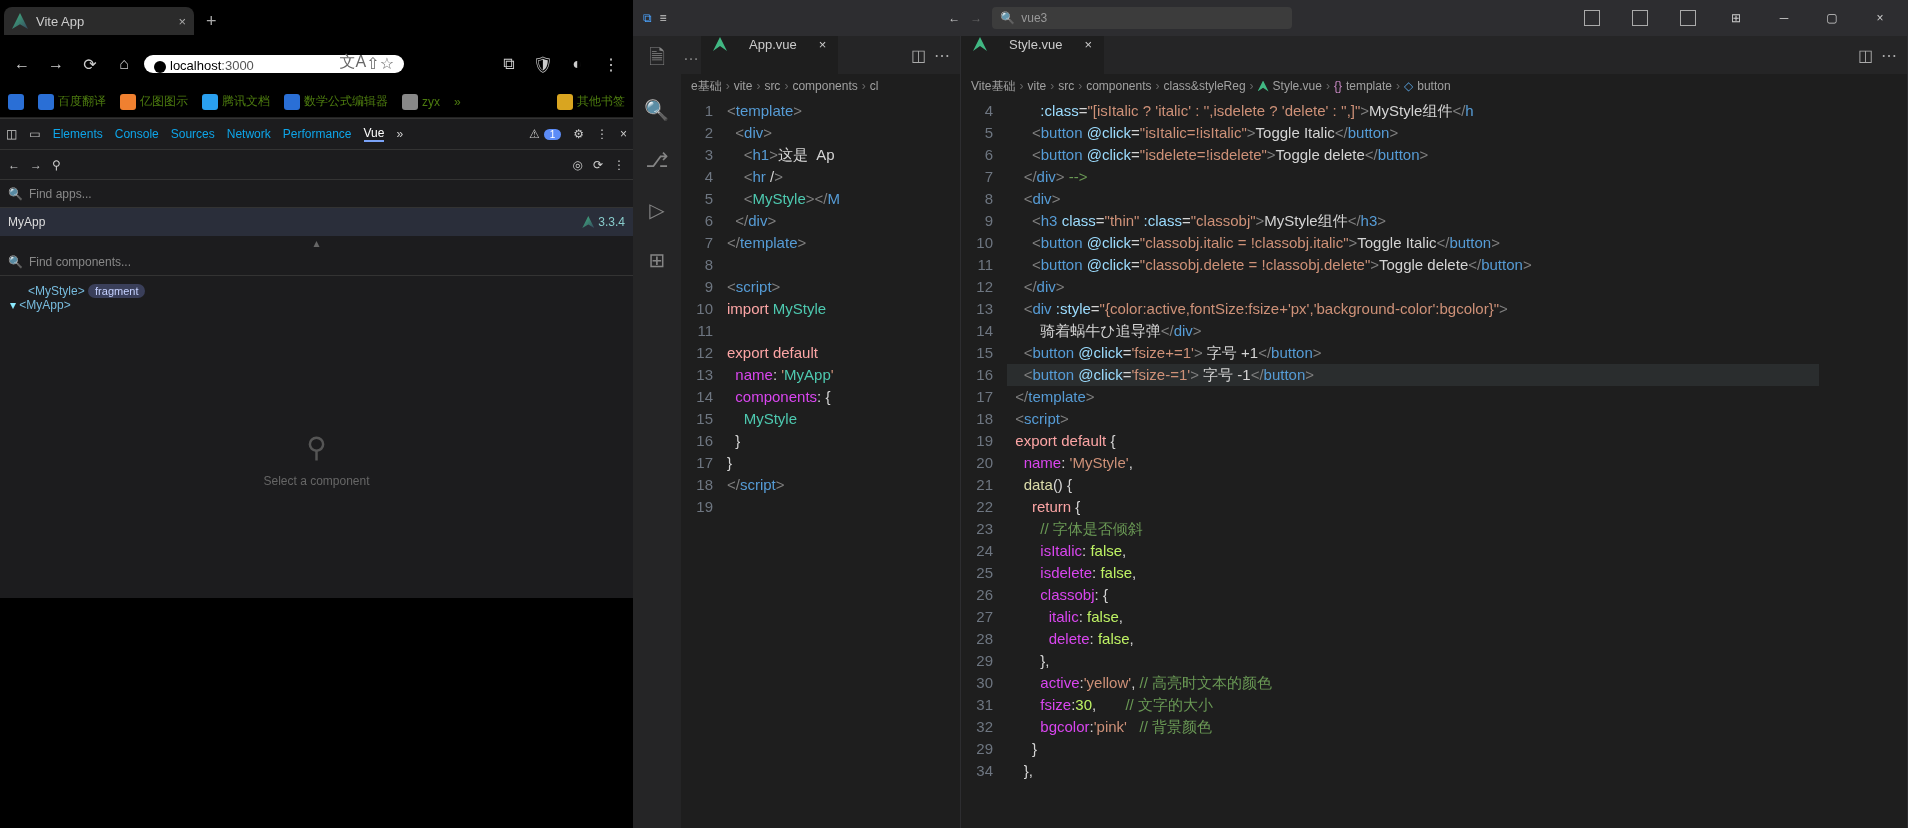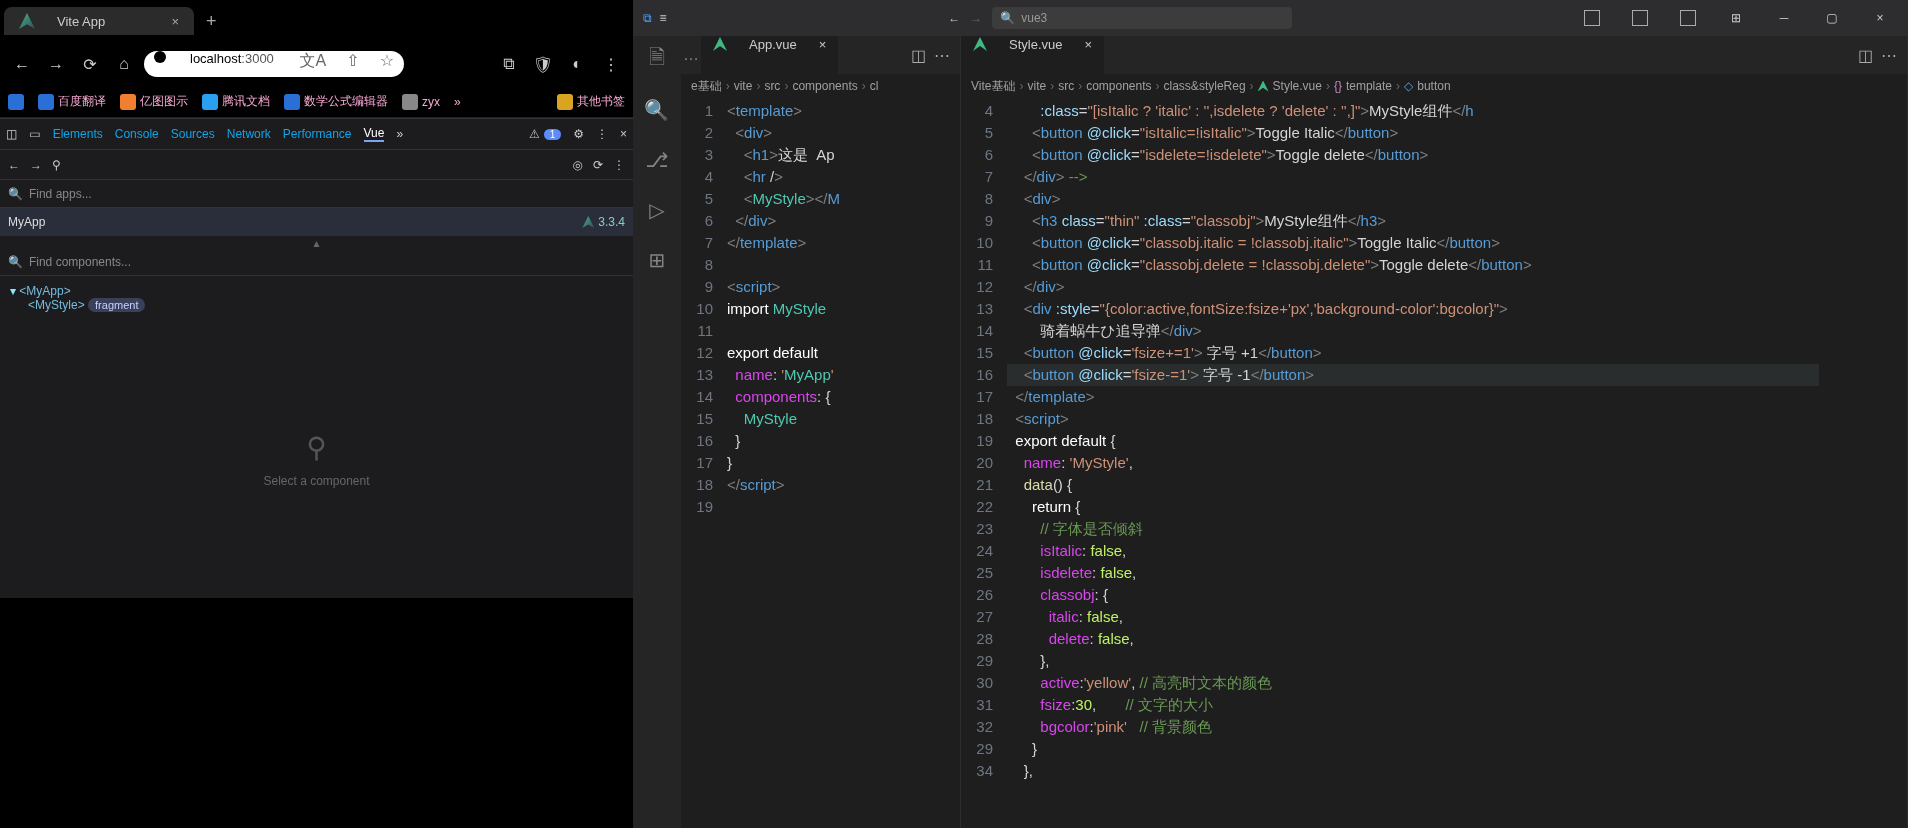--- a/index.html
+++ b/index.html
@@ -1,31 +1,31 @@
 <!DOCTYPE html>
 <html><head>
 <meta charset="utf-8">
 <style>
 *{margin:0;padding:0;box-sizing:border-box;font-family:"Segoe UI",Arial,sans-serif}
 body{width:1908px;height:828px;display:flex;background:#1e1e1e;overflow:hidden}
 
 .browser{width:633px;height:828px;background:#000;display:flex;flex-direction:column}
 .browser-tabs{height:42px;background:#000;display:flex;align-items:center;padding:0 4px}
-.tab{display:flex;align-items:center;background:#2b2b2b;border-radius:8px 8px 0 0;padding:6px 15px;color:#ccc;font-size:13px;gap:22px;min-width:190px}
+.tab{display:flex;align-items:center;background:#2b2b2b;border-radius:8px 8px 0 0;padding:6px 8px;color:#ccc;font-size:13px;gap:8px;min-width:190px}
 .tab-icon{width:16px;height:16px;background:linear-gradient(135deg,#41b883,#35495e);clip-path:polygon(50% 0,100% 100%,50% 70%,0 100%)}
 .tab-close{color:#aaa;cursor:pointer}
 .tab-add{color:#aaa;margin-left:12px;font-size:18px}
 .nav-bar{height:44px;background:#000;display:flex;align-items:center;padding:0 8px;gap:6px}
 .nav-btn{width:28px;height:28px;color:#ccc;background:none;border:none;display:flex;align-items:center;justify-content:center;font-size:16px}
-.url-bar{flex:0 0 260px;height:26px;background:#fff;border-radius:15px;display:flex;align-items:flex-start;padding:0 10px;gap:20px}
+.url-bar{flex:0 0 260px;height:18px;background:#fff;border-radius:15px;display:flex;align-items:flex-end;padding:0 10px;gap:0}
 .url-dot{width:12px;height:12px;background:#000;border-radius:50%;margin-right:4px}
 .url-text{font-size:13px;color:#555}
 .url-host{color:#000}
 .nav-right{display:flex;gap:6px;margin-left:auto}
-.bookmarks{height:32px;background:#000;display:flex;align-items:center;padding:0 8px;gap:14px;color:#f9a8d4;font-size:12px;border-bottom:1px solid #222}
+.bookmarks{height:32px;background:#000;display:flex;align-items:center;padding:0 8px;gap:14px;color:#4d7c0f;font-size:12px;border-bottom:1px solid #222}
 .bm{display:flex;align-items:center;gap:4px;white-space:nowrap}
 .bm-ico{width:16px;height:16px;border-radius:3px}
 .page{flex:0 0 auto;background:#fff;color:#333;display:flex;flex-direction:column;align-items:center;padding-top:42px}
 .page h1{font-size:26px;font-weight:700;margin-bottom:28px}
 .page hr{width:100%;border:none;border-top:1px solid #ccc}
 .sub{font-size:17px;margin:22px 0 14px;color:#444}
 .btn-row{display:flex;gap:6px;margin-bottom:6px}
 .std-btn{background:#efefef;border:1px solid #888;padding:2px 8px;font-size:13px}
 .pink{width:100%;height:28px;background:#ffc0d0;color:#ff0;font-size:20px;display:flex;align-items:center;justify-content:center;font-style:italic}
 
@@ -63,21 +63,21 @@
 .vue-ico{width:14px;height:14px;background:linear-gradient(#41b883,#41b883);clip-path:polygon(50% 0,100% 100%,50% 65%,0 100%)}
 .ed-tab-actions{margin-left:auto;display:flex;gap:8px;padding:0 10px;color:#aaa}
 .breadcrumb{height:24px;display:flex;align-items:center;padding:0 10px;color:#a0a0a0;font-size:12px;gap:4px}
 .bc-sep{color:#666}
 .code{flex:1;display:flex;position:relative;font-family:Consolas,monospace;font-size:15px;line-height:22px;overflow:hidden}
 .gutter{width:46px;text-align:right;color:#6e7681;padding:2px 14px 0 0;user-select:none}
 .lines{flex:1;padding-top:2px;white-space:pre;color:#d4d4d4}
 .minimap{width:88px;background:#1e1e1e}
 .hl-line{background:#2a2d2e;display:inline-block;width:100%}
 
-.t-tag{color:#808080}.t-name{color:#569cd6}.t-attr{color:#9cdcfe}.t-str{color:#ce9178}.t-kw{color:#ffffff}.t-id{color:#4ec9b0}.t-fun{color:#dcdcaa}.t-num{color:#bef264}.t-cm{color:#6a9955}.t-prop{color:#d946ef}
+.t-tag{color:#808080}.t-name{color:#569cd6}.t-attr{color:#9cdcfe}.t-str{color:#ce9178}.t-kw{color:#fca5a5}.t-id{color:#4ec9b0}.t-fun{color:#dcdcaa}.t-num{color:#bef264}.t-cm{color:#6a9955}.t-prop{color:#d946ef}
 </style>
 </head>
 <body>
 
 <div class="browser">
   <div class="browser-tabs">
     <div class="tab">
       <span class="tab-icon"></span>
       <span>Vite App</span>
       <span class="tab-close" style="margin-left:auto">×</span>
@@ -169,22 +169,22 @@
           <span class="tab-icon" style="width:12px;height:12px"></span>
           <span>3.3.4</span>
         </span>
     </div>
     <div style="height:12px;display:flex;justify-content:center;color:#666">▴</div>
     <div class="dt-search">
       <span>🔍</span>
       <span>Find components...</span>
     </div>
     <div class="tree">
+      <div style="padding-left:18px">  <span style="color:#7bd">&lt;MyStyle&gt;</span>  <span class="frag">fragment</span></div>
       <div>▾ <span style="color:#7bd">&lt;MyApp&gt;</span></div>
-      <div style="padding-left:18px">  <span style="color:#7bd">&lt;MyStyle&gt;</span>  <span class="frag">fragment</span></div>
     </div>
     <div class="dt-placeholder">
       <span style="font-size:28px;color:#555">⚲</span>
       <span>Select a component</span>
     </div>
   </div>
 </div>
 
 <div class="vscode">
   <div class="vsc-title">

